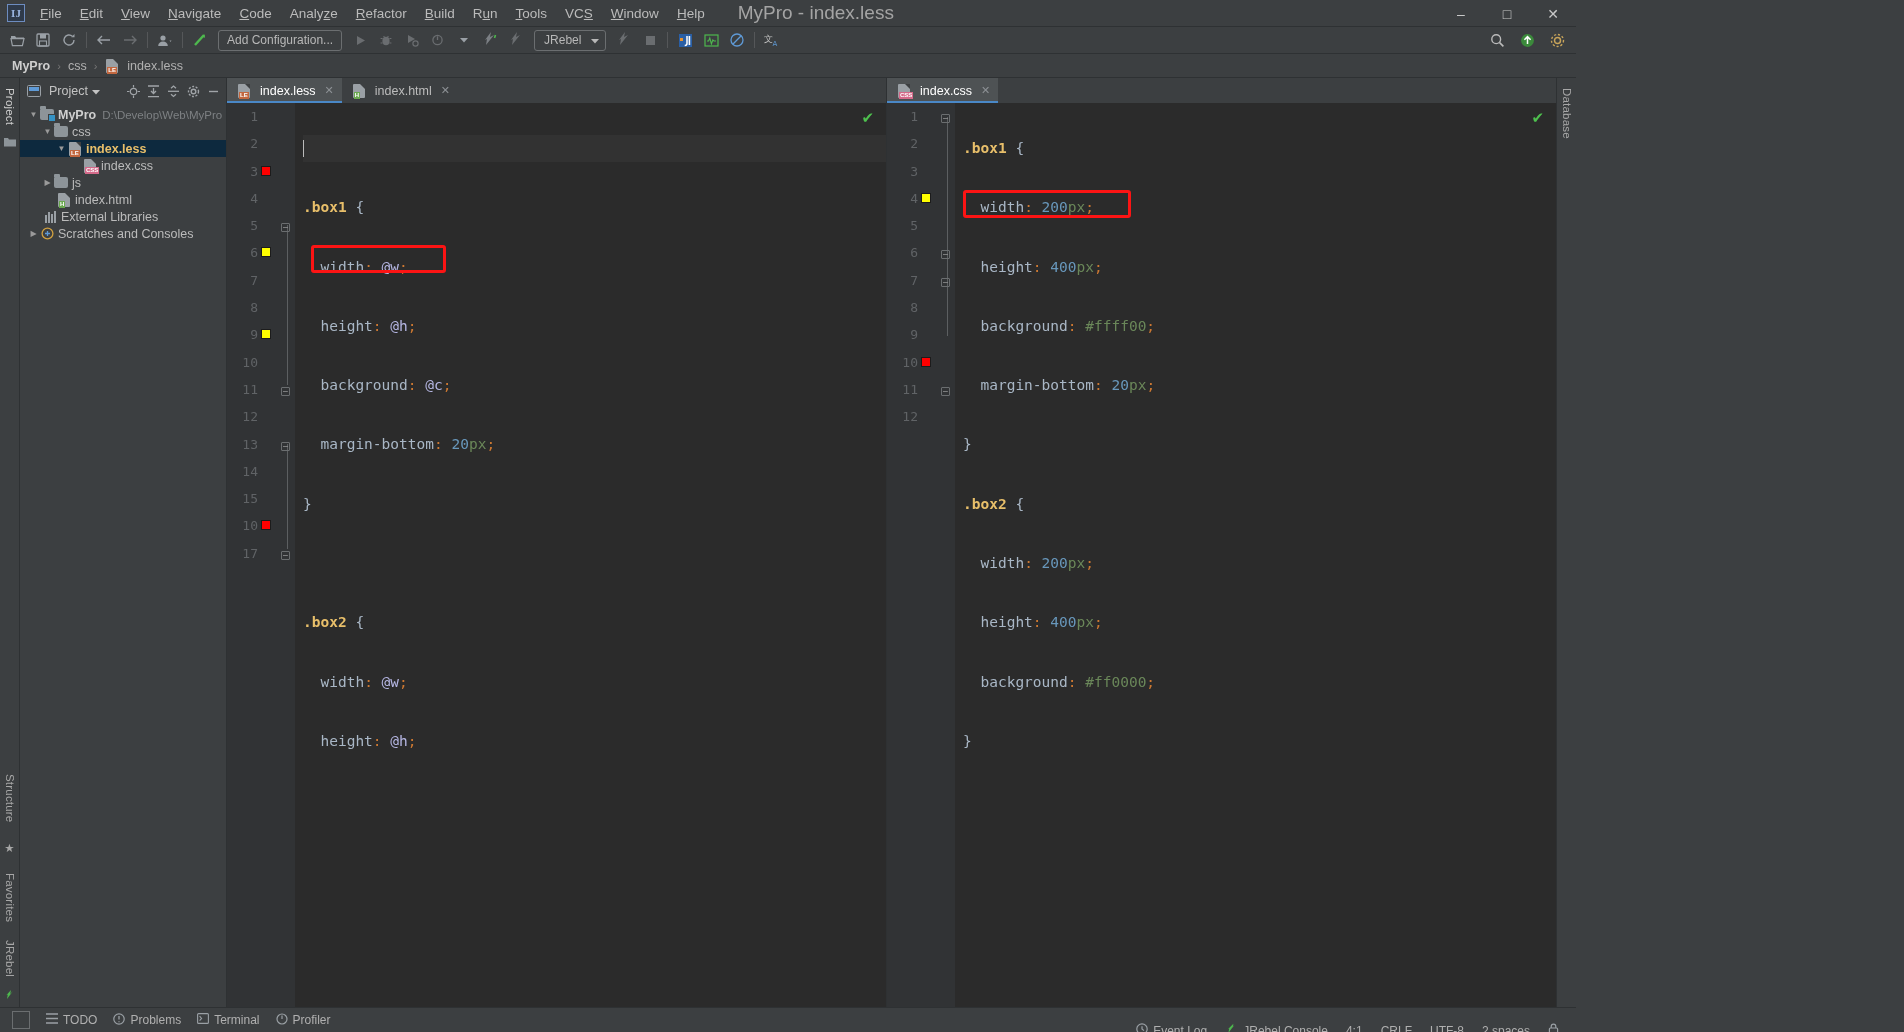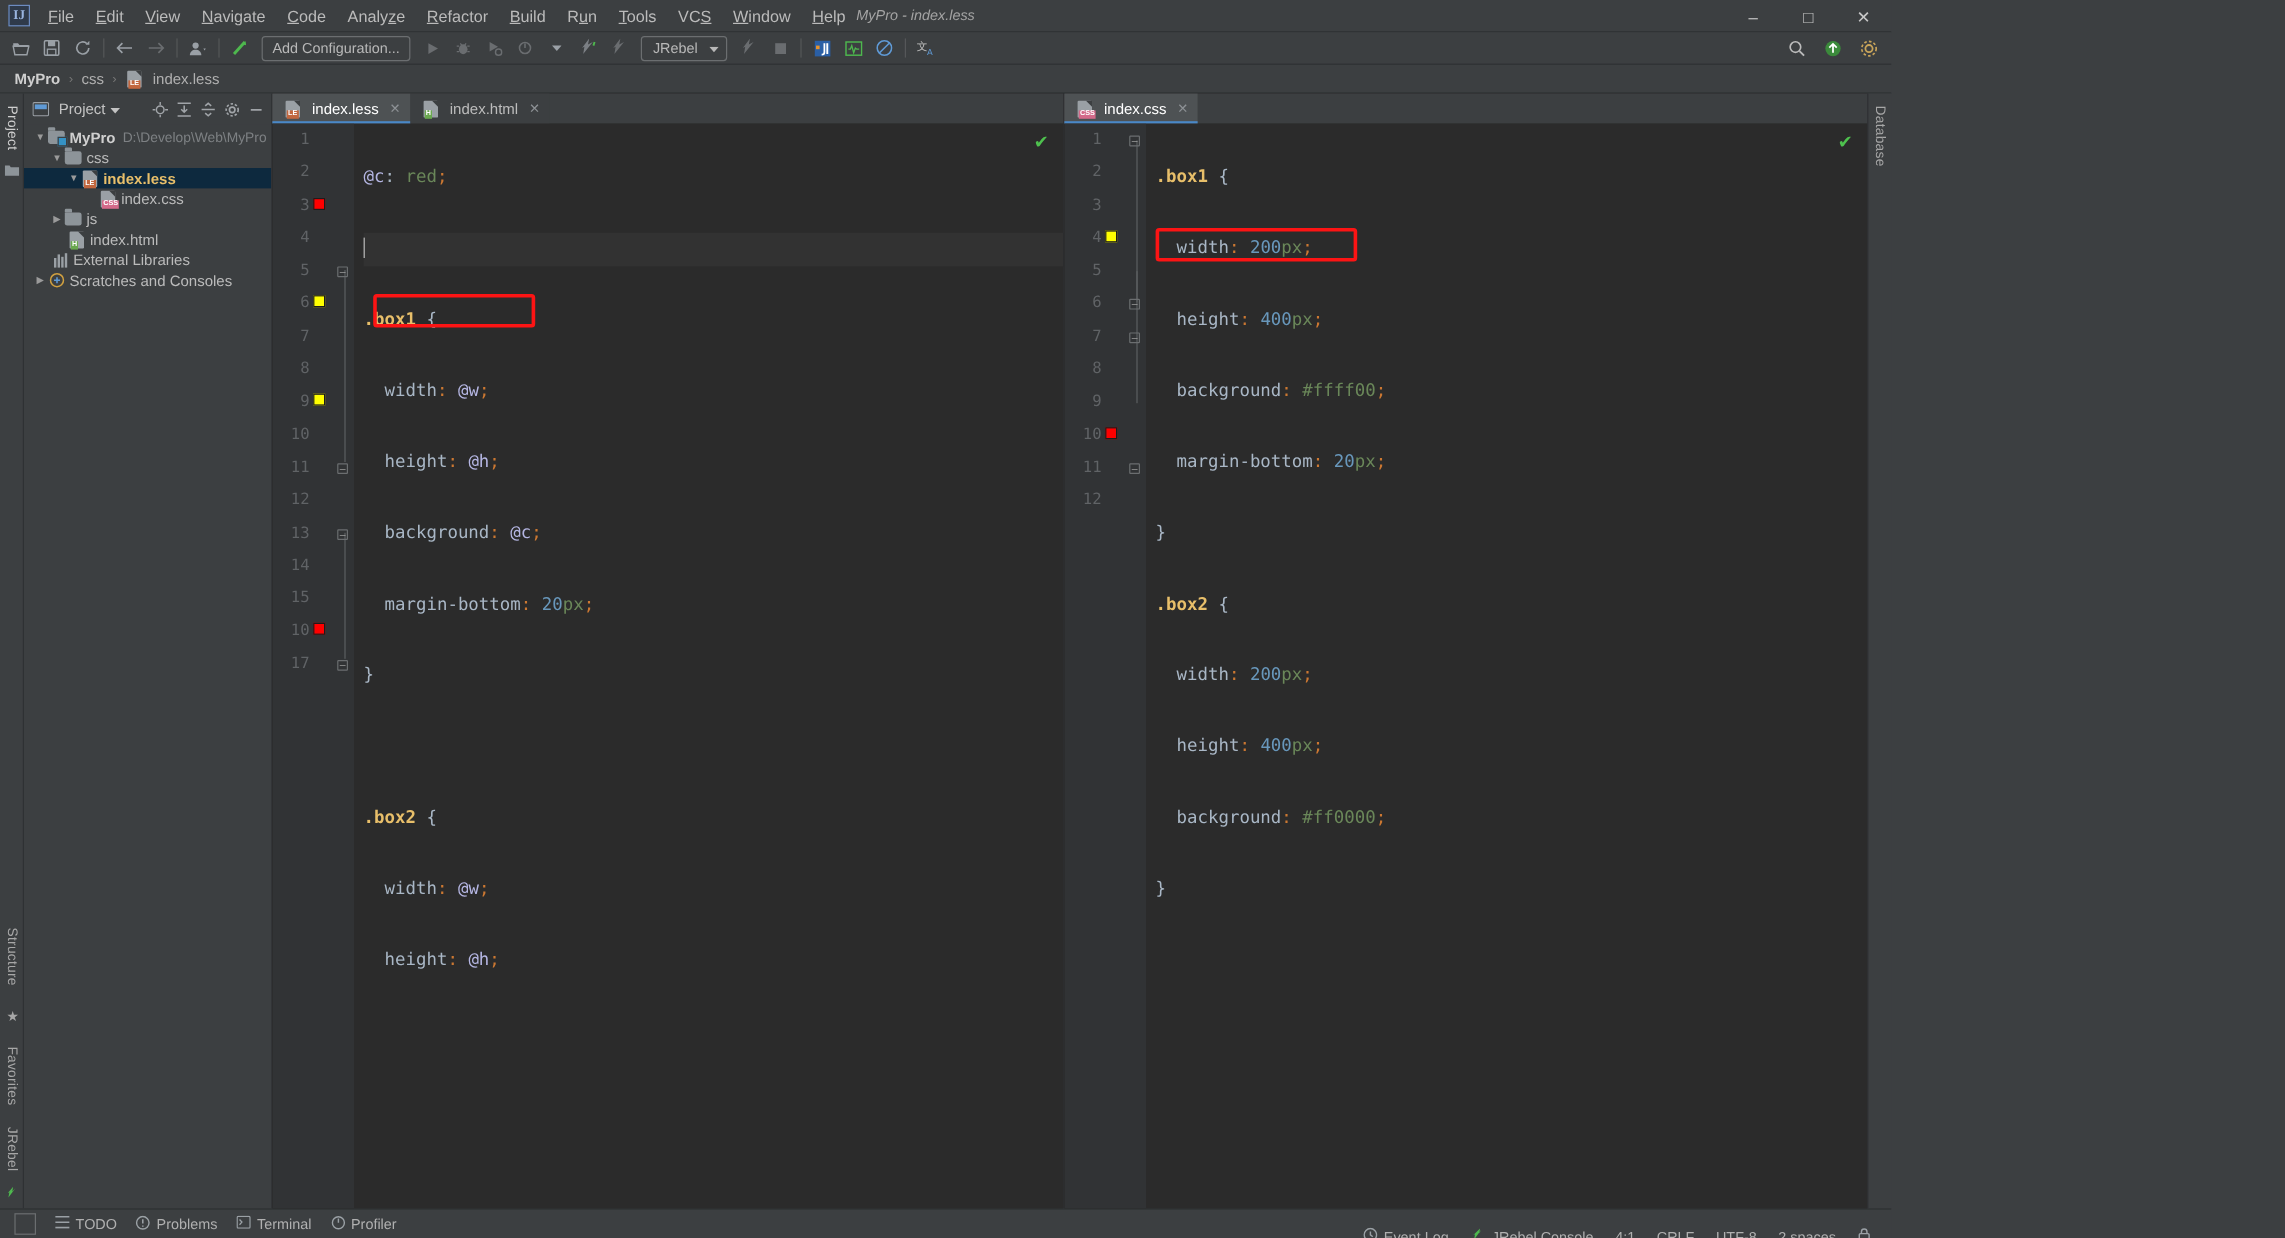--- a/index.html
+++ b/index.html
@@ -20,21 +20,21 @@
   .logo-ij {
     width: 18px; height: 18px; margin: 0 6px 0 7px; border: 1px solid #6d8cc0;
     background: #2f3a4a; color: #9ab5e0; font-size: 11px; font-weight: bold;
     display: flex; align-items: center; justify-content: center; font-family: "Liberation Serif", serif;
   }
   .menu-item {
     padding: 4px 9px; font-size: 13.5px; color: #bbbbbb; cursor: default; white-space: nowrap;
   }
   .menu-item u { text-decoration: underline; }
   .win-title {
-    font-size: 12px; color: #a4a4a4; font-style: italic;
+    margin-left: 24px; font-size: 19px; color: #a4a4a4;
   }
   .win-buttons { position: absolute; right: 0; top: 0; height: 27px; display: flex; }
   .win-btn { width: 46px; height: 27px; display: flex; align-items: center; justify-content: center; color: #c8c8c8; font-size: 14px; }
 
   
   .toolbar {
     height: 27px; flex: 0 0 27px; background: #3c3f41; display: flex; align-items: center;
     padding: 0 4px; position: relative; border-bottom: 1px solid #2e3133;
   }
   .tb-icon {
@@ -632,21 +632,20 @@
                 <div class="gline"></div>
                 <div class="gline" style="position:relative;z-index:2"><span class="fold">–</span></div>
                 <div class="gline"></div>
                 <div class="gline"></div>
                 <div class="gline"></div>
                 <div class="gline" style="position:relative;z-index:2"><span class="fold">–</span></div>
               </div>
             </div>
 
             <div class="code">
-              <div class="cline"><span class="atvar">@c</span><span class="prop">: </span><span class="kw">red</span><span class="punc">;</span></div>
               <div class="cline caretline"><span class="caret"></span></div>
               <div class="cline"><span class="sel">.box1</span> <span class="brace">{</span></div>
               <div class="cline">  <span class="prop">width</span><span class="punc">: </span><span class="atvar">@w</span><span class="punc">;</span></div>
               <div class="cline">  <span class="prop">height</span><span class="punc">: </span><span class="atvar">@h</span><span class="punc">;</span></div>
               <div class="cline">  <span class="prop">background</span><span class="punc">: </span><span class="atvar">@c</span><span class="punc">;</span></div>
               <div class="cline">  <span class="prop">margin-bottom</span><span class="punc">: </span><span class="num">20</span><span class="unit">px</span><span class="punc">;</span></div>
               <div class="cline"><span class="brace">}</span></div>
               <div class="cline"></div>
               <div class="cline"><span class="sel">.box2</span> <span class="brace">{</span></div>
               <div class="cline">  <span class="prop">width</span><span class="punc">: </span><span class="atvar">@w</span><span class="punc">;</span></div>

